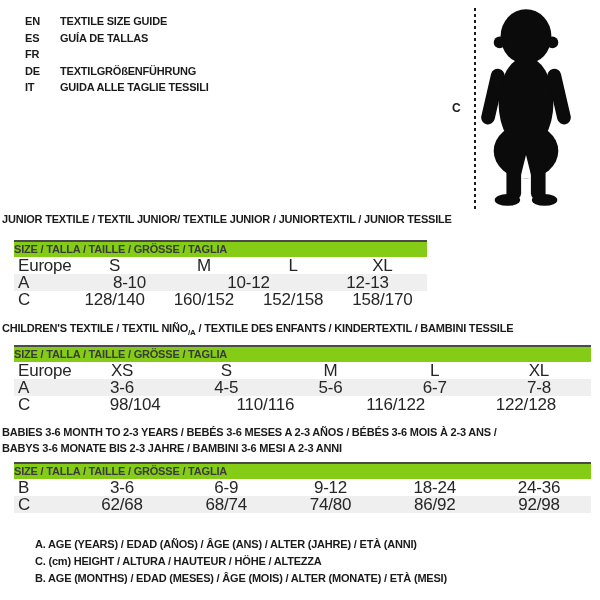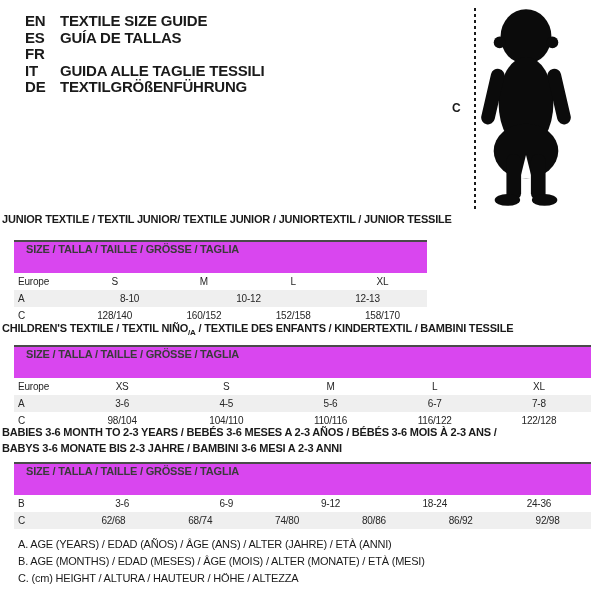--- a/index.html
+++ b/index.html
@@ -3,65 +3,65 @@
 <meta charset="utf-8">
 <style>
   html,body { margin:0; padding:0; }
   .canvas {
     position:relative; width:600px; height:600px; background:#ffffff;
     font-family:"Liberation Sans", sans-serif; color:#262626; overflow:hidden;
     letter-spacing:-0.2px;
   }
   
   .lang-block { position:absolute; left:25px; top:13px; }
-  .lang-row { display:flex; height:16.5px; line-height:16.5px; font-size:15px; font-weight:bold; color:#1a1a1a; }
+  .lang-row { display:flex; height:16.5px; line-height:16.5px; font-size:11px; font-weight:bold; color:#1a1a1a; }
   .lang-code { width:35px; }
   
   .fig-line { position:absolute; left:474px; top:8px; width:2px; height:202px;
     background:repeating-linear-gradient(to bottom,#1a1a1a 0px,#1a1a1a 3px,transparent 3px,transparent 6px); }
   .fig-c { position:absolute; left:452px; top:101px; font-size:12px; font-weight:bold; color:#1a1a1a; }
   .fig-svg { position:absolute; left:480px; top:6px; width:92px; height:202px; }
   
   .sec-title { position:absolute; left:2px; font-size:11px; font-weight:bold; color:#1a1a1a; line-height:16px; white-space:nowrap; }
   .subsize { font-size:8px; vertical-align:sub; }
   
   .tbl { position:absolute; }
-  .tbl-head { height:33px; background:#d946ef; border-top:2px solid #4a4a4a;
-    font-size:11px; font-weight:bold; line-height:15px; padding-left:12px; color:#3a3a3a; box-sizing:border-box; }
-  .trow { display:flex; height:17px; line-height:17px; font-size:10px; color:#262626; }
+  .tbl-head { height:17px; background:#84cc16; border-top:2px solid #4a4a4a;
+    font-size:11px; font-weight:bold; line-height:15px; padding-left:0; color:#3a3a3a; box-sizing:border-box; }
+  .trow { display:flex; height:17px; line-height:17px; font-size:17px; color:#262626; }
   .trow .c0 { width:56px; padding-left:4px; box-sizing:border-box; }
   .trow .cc { flex:1; text-align:center; }
   .stripe { background:#efefef; }
   
-  .footnotes { position:absolute; left:18px; top:536px; font-size:11px; font-weight:normal; color:#1a1a1a; line-height:17px; white-space:nowrap; }
+  .footnotes { position:absolute; left:35px; top:536px; font-size:11px; font-weight:bold; color:#1a1a1a; line-height:17px; white-space:nowrap; }
 </style>
 </head>
 <body>
 
 <div class="canvas">
 
   <div class="lang-block">
     <div class="lang-row">
       <span class="lang-code">EN</span>
       <span class="lang-label">TEXTILE SIZE GUIDE</span>
     </div>
     <div class="lang-row">
       <span class="lang-code">ES</span>
       <span class="lang-label">GUÍA DE TALLAS</span>
     </div>
     <div class="lang-row">
       <span class="lang-code">FR</span>
     </div>
     <div class="lang-row">
+      <span class="lang-code">DE</span>
+      <span class="lang-label">TEXTILGRÖßENFÜHRUNG</span>
+    </div>
+    <div class="lang-row">
       <span class="lang-code">IT</span>
       <span class="lang-label">GUIDA ALLE TAGLIE TESSILI</span>
-    </div>
-    <div class="lang-row">
-      <span class="lang-code">DE</span>
-      <span class="lang-label">TEXTILGRÖßENFÜHRUNG</span>
     </div>
   </div>
 
   <div class="fig-line"></div>
   <div class="fig-c">C</div>
   <svg class="fig-svg" viewBox="0 0 94 204" fill="#0b0b0b" xmlns="http://www.w3.org/2000/svg">
     <ellipse cx="47" cy="30" rx="26" ry="28"></ellipse>
     <circle cx="20" cy="36" r="6"></circle>
     <circle cx="74" cy="36" r="6"></circle>
     <ellipse cx="47" cy="98" rx="28" ry="47"></ellipse>
@@ -115,21 +115,20 @@
       <span class="c0">A</span>
       <span class="cc">3-6</span>
       <span class="cc">4-5</span>
       <span class="cc">5-6</span>
       <span class="cc">6-7</span>
       <span class="cc">7-8</span>
     </div>
     <div class="trow">
       <span class="c0">C</span>
       <span class="cc">98/104</span>
-      <span class="cc">104/110</span>
       <span class="cc">110/116</span>
       <span class="cc">116/122</span>
       <span class="cc">122/128</span>
     </div>
   </div>
 
   <div class="sec-title" style="top:424px;">
     <div>BABIES 3-6 MONTH TO 2-3 YEARS / BEBÉS 3-6 MESES A 2-3 AÑOS / BÉBÉS 3-6 MOIS À 2-3 ANS /</div>
     <div>BABYS 3-6 MONATE BIS 2-3 JAHRE / BAMBINI 3-6 MESI A 2-3 ANNI</div>
   </div>
@@ -141,25 +140,24 @@
       <span class="cc">6-9</span>
       <span class="cc">9-12</span>
       <span class="cc">18-24</span>
       <span class="cc">24-36</span>
     </div>
     <div class="trow stripe">
       <span class="c0">C</span>
       <span class="cc">62/68</span>
       <span class="cc">68/74</span>
       <span class="cc">74/80</span>
-      <span class="cc">80/86</span>
       <span class="cc">86/92</span>
       <span class="cc">92/98</span>
     </div>
   </div>
 
   <div class="footnotes">
     <div>A. AGE (YEARS) / EDAD (AÑOS) / ÂGE (ANS) / ALTER (JAHRE) / ETÀ (ANNI)</div>
+    <div>C. (cm) HEIGHT / ALTURA / HAUTEUR / HÖHE / ALTEZZA</div>
     <div>B. AGE (MONTHS) / EDAD (MESES) / ÂGE (MOIS) / ALTER (MONATE) / ETÀ (MESI)</div>
-    <div>C. (cm) HEIGHT / ALTURA / HAUTEUR / HÖHE / ALTEZZA</div>
   </div>
 
 </div>
 
 </body></html>

